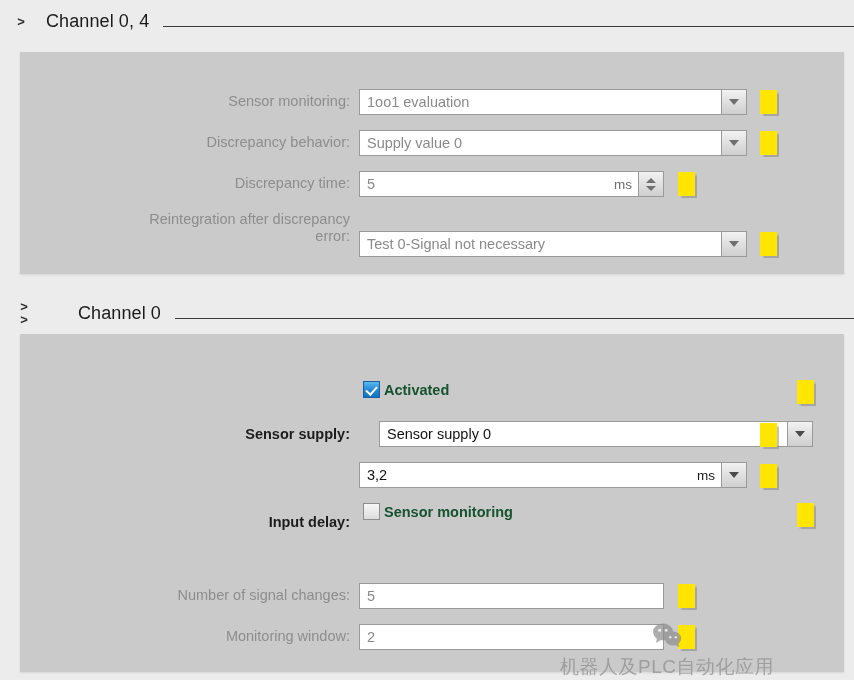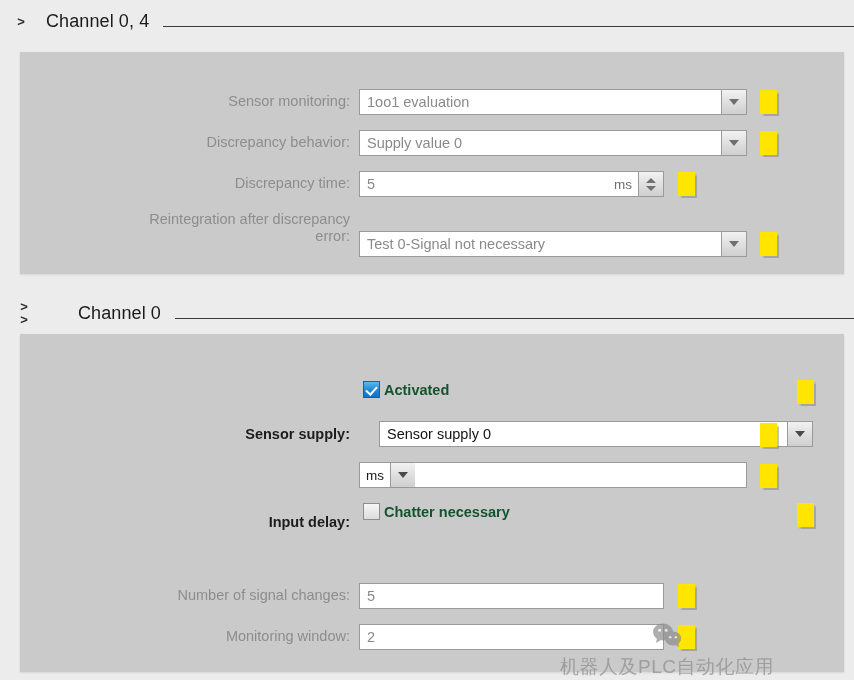--- a/index.html
+++ b/index.html
@@ -276,30 +276,31 @@
   <span class="ddbtn">
       <i class="tri"></i>
     </span>
 </div>
 <div class="ymark" style="left:760px; top:423px;"></div>
 
 <div class="row" style="left:150px; top:467px; width:200px; justify-content:flex-end;margin-top:47px;">
   <span class="lbl enabled">Input delay:</span>
 </div>
 <div class="field enabled" style="left:359px; top:462px; width:388px;">
+  <span class="val">3,2</span>
   <span class="unit">ms</span>
   <span class="ddbtn">
       <i class="tri"></i>
     </span>
 </div>
 <div class="ymark" style="left:760px; top:464px;"></div>
 
 <div class="cbrow" style="left:363px; top:503px;">
   <span class="cbox off"></span>
-  <span class="cblabel">Chatter necessary</span>
+  <span class="cblabel">Sensor monitoring</span>
 </div>
 <div class="ymark" style="left:797px; top:503px;"></div>
 
 <div class="row" style="left:90px; top:587px; width:260px; justify-content:flex-end;">
   <span class="lbl disabled">Number of signal changes:</span>
 </div>
 <div class="field disabled" style="left:359px; top:583px; width:305px;">
   <span class="val">5</span>
 </div>
 <div class="ymark" style="left:678px; top:584px;"></div>

